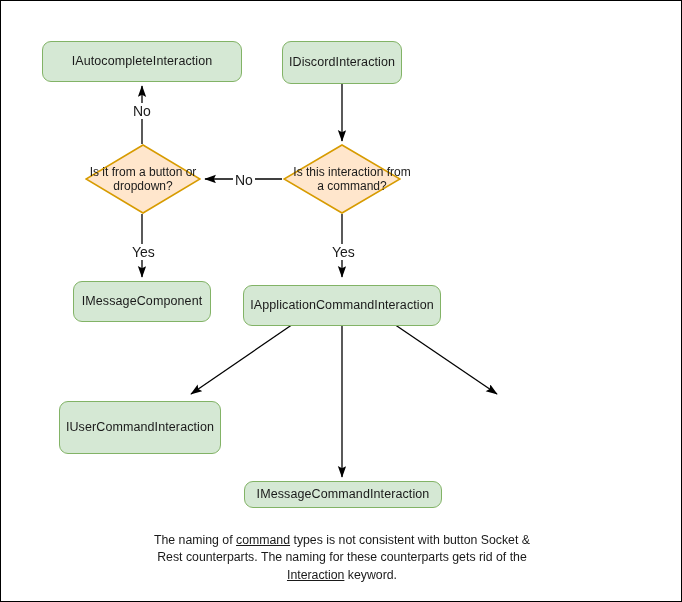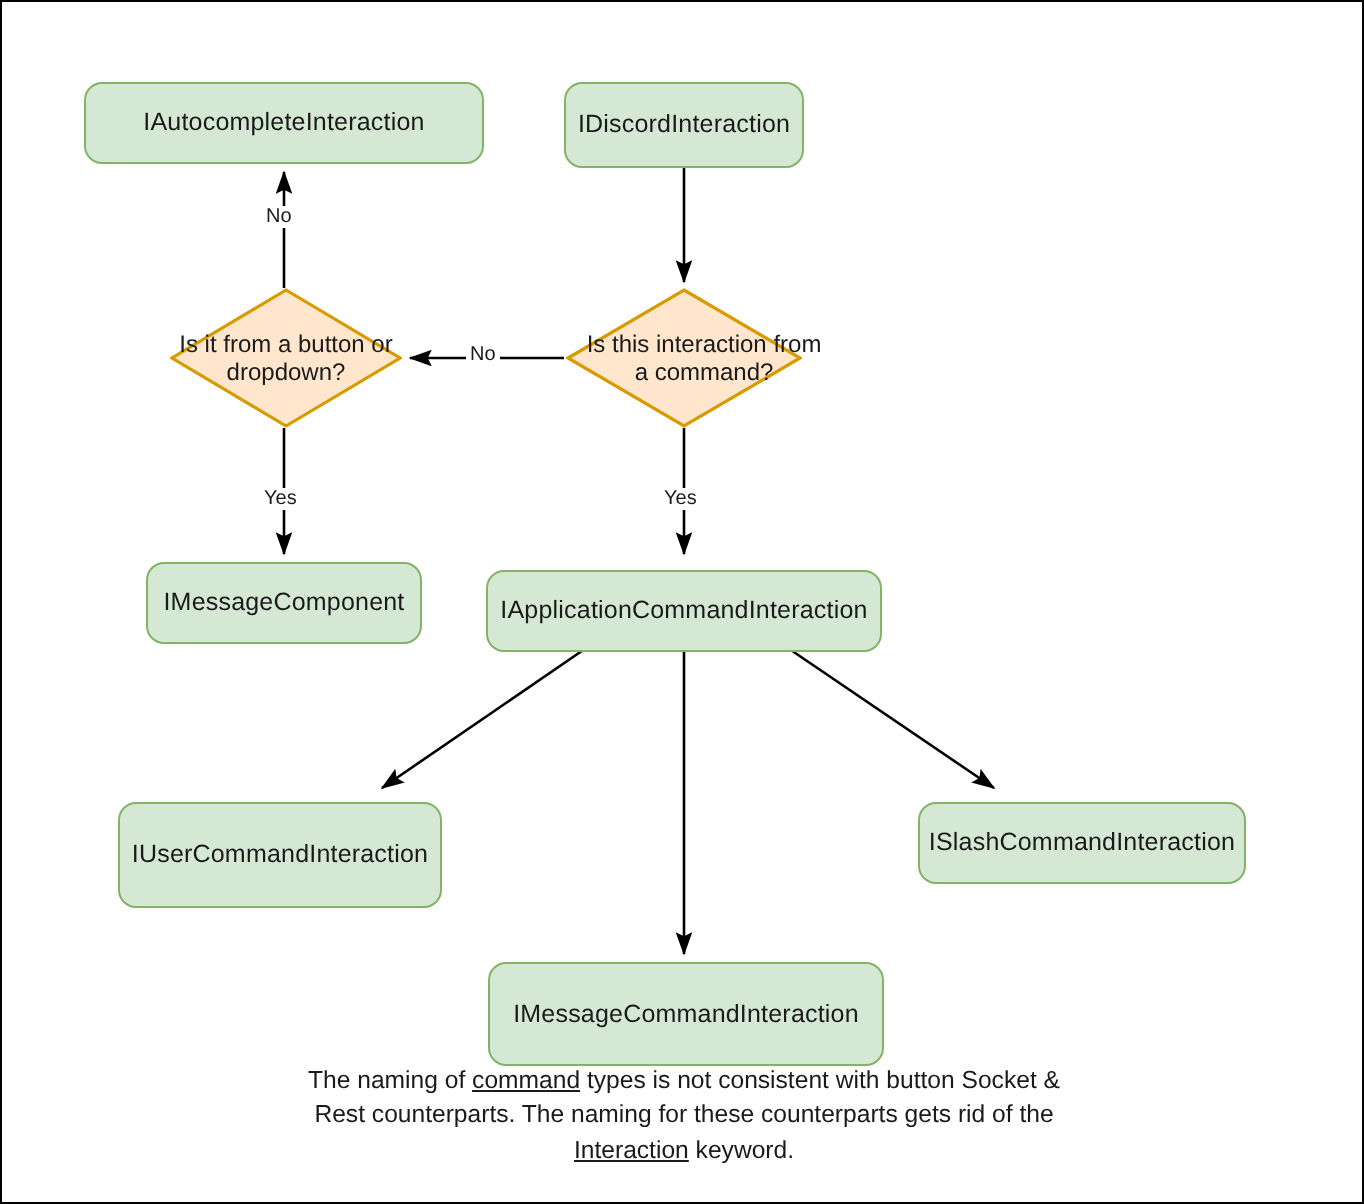--- a/index.html
+++ b/index.html
@@ -60,21 +60,21 @@
     display: flex;
     align-items: center;
     justify-content: center;
     text-align: center;
     font-size: 12px;
     color: #1a1a1a;
     line-height: 1.2;
   }
   .edge-label {
     position: absolute;
-    font-size: 10px;
+    font-size: 14px;
     color: #1a1a1a;
     background: #ffffff;
     padding: 0 2px;
     white-space: nowrap;
   }
   #footnote {
     position: absolute;
     left: 141px;
     top: 531px;
     width: 400px;
@@ -158,25 +158,22 @@
   </div>
 
   <div class="node box" style="left:242px; top:284px; width:198px; height:41px;">
     <span>IApplicationCommandInteraction</span>
   </div>
 
   <div class="node box" style="left:58px; top:400px; width:162px; height:53px;">
     <span>IUserCommandInteraction</span>
   </div>
 
-  <div class="node box" style="left:458px; top:400px; width:164px; height:41px;">
-    <span>ISlashCommandInteraction</span>
-  </div>
 
-  <div class="node box" style="left:243px; top:480px; width:198px; height:52px;">
+  <div class="node box" style="left:243px; top:480px; width:198px; height:27px;">
     <span>IMessageCommandInteraction</span>
   </div>
 
   <div class="edge-label" style="left:130px; top:102px;">No</div>
 
   <div class="edge-label" style="left:232px; top:171px;">No</div>
 
   <div class="edge-label" style="left:129px; top:243px;">Yes</div>
 
   <div class="edge-label" style="left:329px; top:243px;">Yes</div>

